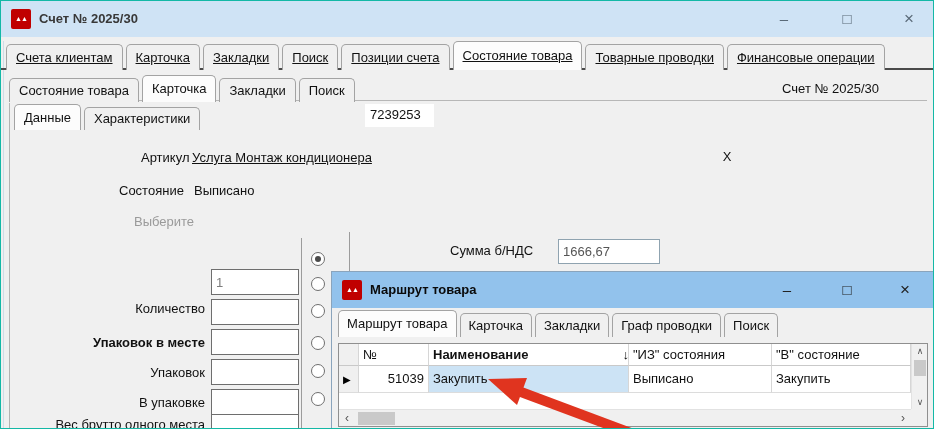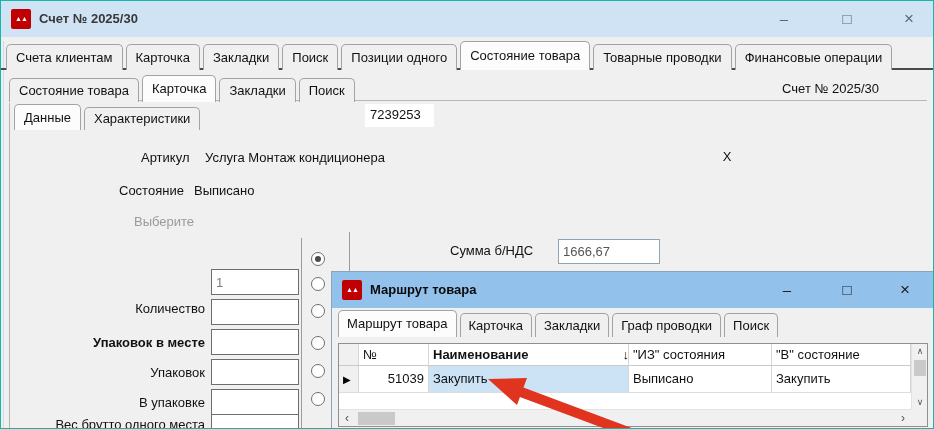--- a/index.html
+++ b/index.html
@@ -16,21 +16,21 @@
   .win-title { position:absolute; left:38px; top:10px; font-weight:bold; color:#383838; }
   .winbtn { position:absolute; top:6px; width:30px; height:24px; text-align:center; line-height:24px;
             color:#5a6a78; font-size:15px; cursor:default; }
   .winbtn.min { left:768px; } .winbtn.max { left:831px; } .winbtn.cls { left:893px; font-size:17px; }
   
   .tabs { position:absolute; display:flex; align-items:flex-end; z-index:2; }
   .tab { height:24px; line-height:23px; padding:0 9px; margin-right:3px; background:#f0f0f0;
          border:1px solid #a3a3a3; border-bottom:none; border-radius:5px 5px 0 0; white-space:nowrap; }
   .tab.active { background:#fcfcfc; height:27px; line-height:26px; z-index:3; }
   .tabs.lvl1 { left:5px; top:40px; height:29px; }
-  .tabs.lvl1 .tab { height:26px; line-height:25px; }
+  .tabs.lvl1 .tab { height:26px; line-height:25px;text-decoration:underline; }
   .tabs.lvl1 .tab.active { height:29px; line-height:28px; }
   .tabs.lvl2 { left:8px; top:74px; height:27px; }
   .tabs.lvl3 { left:13px; top:103px; height:26px; }
   .tabs.lvl3 .tab { height:23px; line-height:22px; }
   .tabs.lvl3 .tab.active { height:26px; line-height:25px; }
   .hline1 { position:absolute; left:0; top:67px; width:934px; height:2px; background:#4a4a4a; z-index:1; }
   .hline2 { position:absolute; left:8px; top:99px; width:918px; height:1px; background:#b7b7b7; z-index:1; }
   .vgroove1 { position:absolute; left:2px; top:40px; width:1px; height:389px; background:#cfdce8; }
   .vgroove2 { position:absolute; left:8px; top:102px; width:1px; height:327px; background:#b3b3b3; }
   .invoice-no { position:absolute; top:80px; right:54px; color:#111; }
@@ -102,21 +102,21 @@
     <div class="winbtn min">–</div>
     <div class="winbtn max">□</div>
     <div class="winbtn cls">×</div>
   </div>
 
   <div class="tabs lvl1">
     <div class="tab">Счета клиентам</div>
     <div class="tab">Карточка</div>
     <div class="tab">Закладки</div>
     <div class="tab">Поиск</div>
-    <div class="tab">Позиции одного</div>
+    <div class="tab">Позиции счета</div>
     <div class="tab active">Состояние товара</div>
     <div class="tab">Товарные проводки</div>
     <div class="tab">Финансовые операции</div>
   </div>
   <div class="hline1"></div>
   <div class="vgroove1"></div>
   <div class="vgroove2"></div>
 
   <div class="tabs lvl2">
     <div class="tab">Состояние товара</div>
@@ -128,21 +128,21 @@
   <div class="invoice-no">Счет № 2025/30</div>
 
   <div class="tabs lvl3">
     <div class="tab active">Данные</div>
     <div class="tab">Характеристики</div>
   </div>
 
   <div class="code-box">7239253</div>
 
   <div class="lbl" style="left:140px; top:149px;">Артикул</div>
-  <div class="lbl" style="left:204px; top:149px;">Услуга Монтаж кондиционера</div>
+  <div class="lbl" style="left:191px; top:149px;text-decoration:underline;">Услуга Монтаж кондиционера</div>
   <div class="clear-x">X</div>
 
   <div class="lbl" style="left:118px; top:182px;">Состояние</div>
   <div class="lbl" style="left:193px; top:182px;">Выписано</div>
 
   <div class="lbl gray" style="left:133px; top:213px;">Выберите</div>
 
   <div class="rlabel gray" style="top:274px;margin-top:26px;">Количество</div>
   <input class="fld dis" style="top: 268px;" readonly="" value="1">
   <input class="fld" style="top: 298px;" value="">

